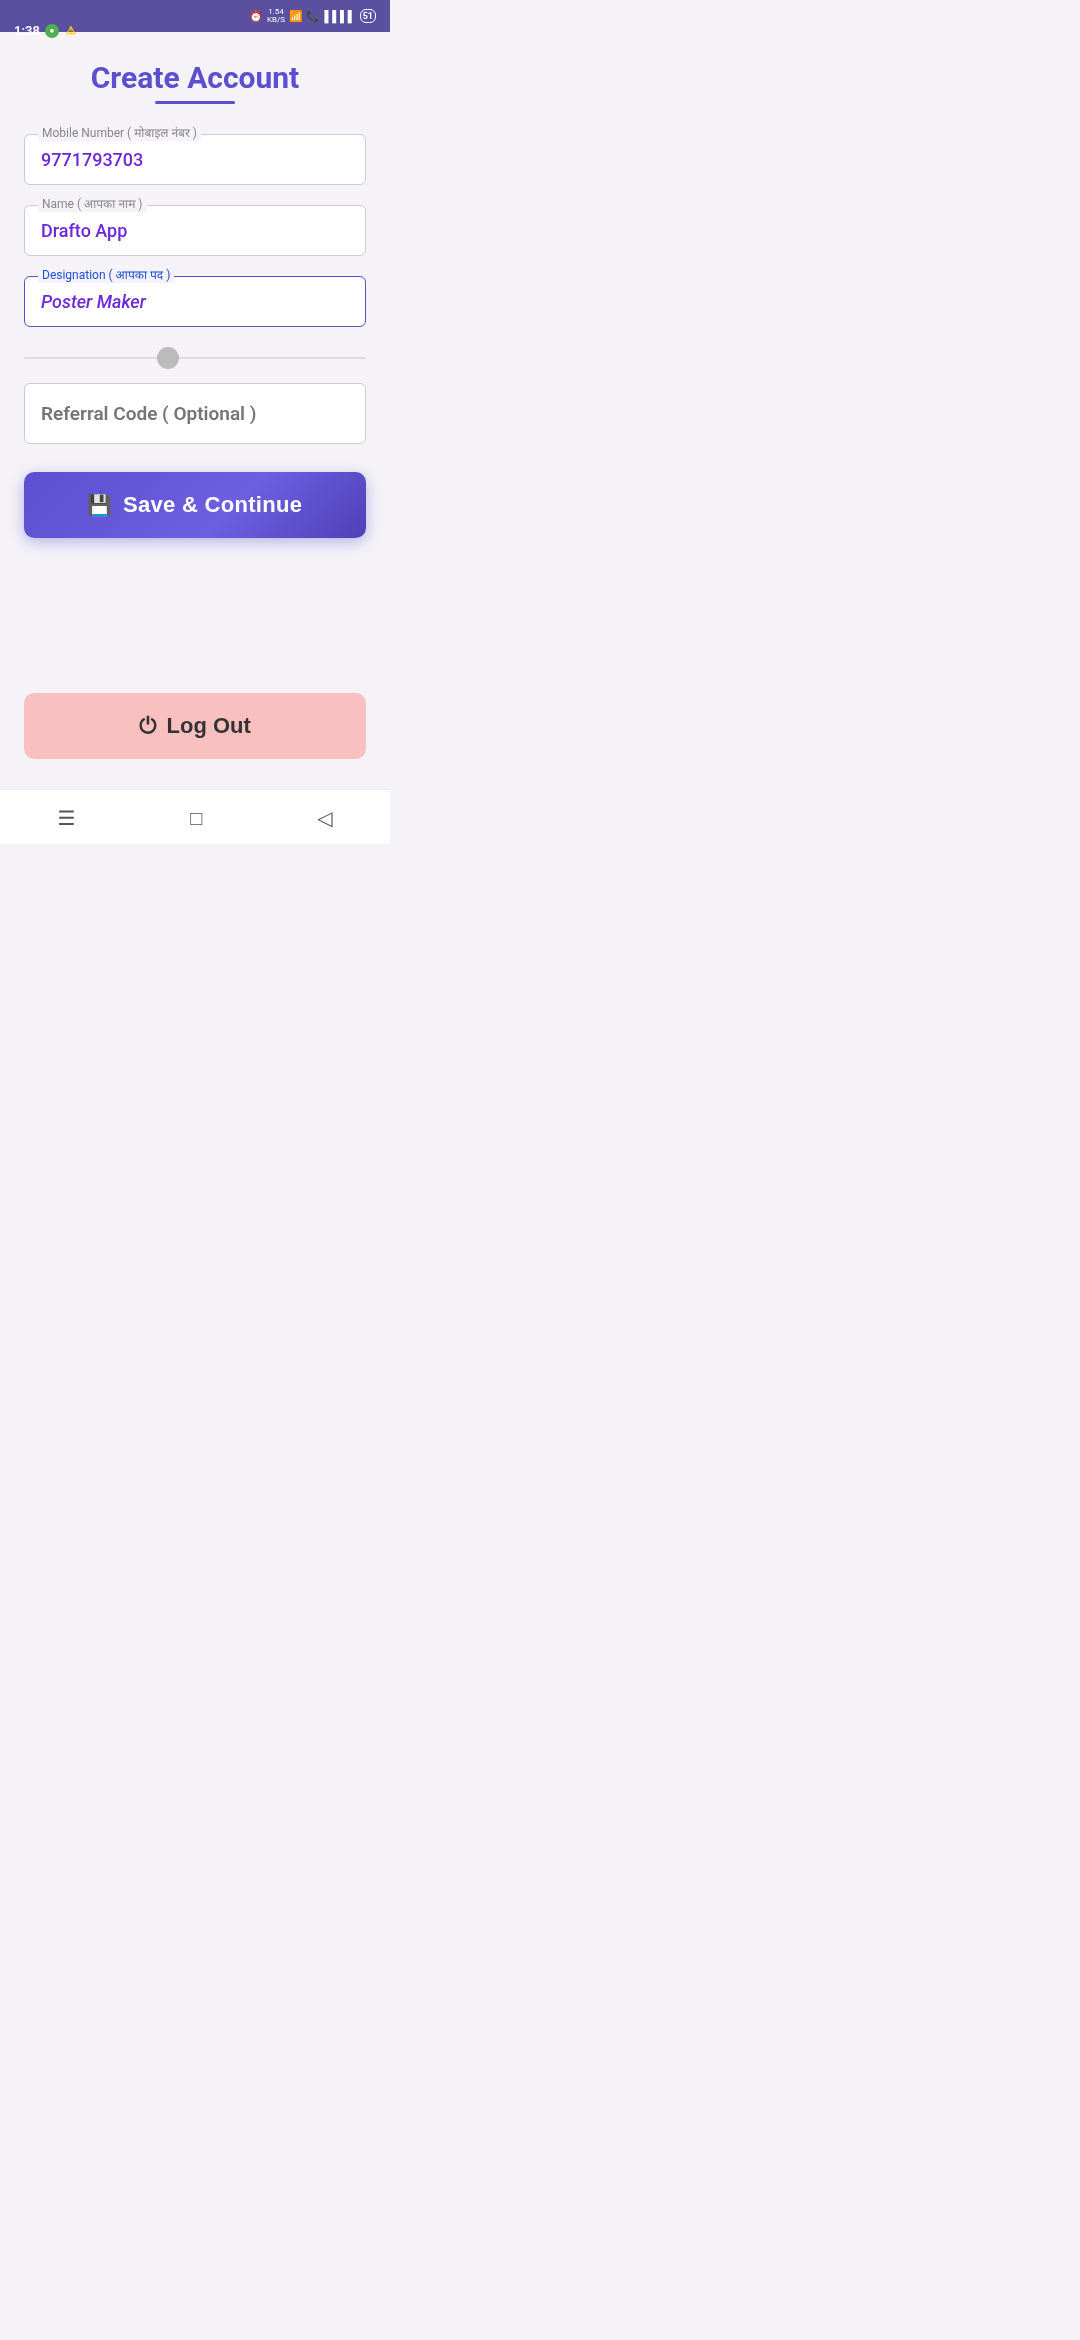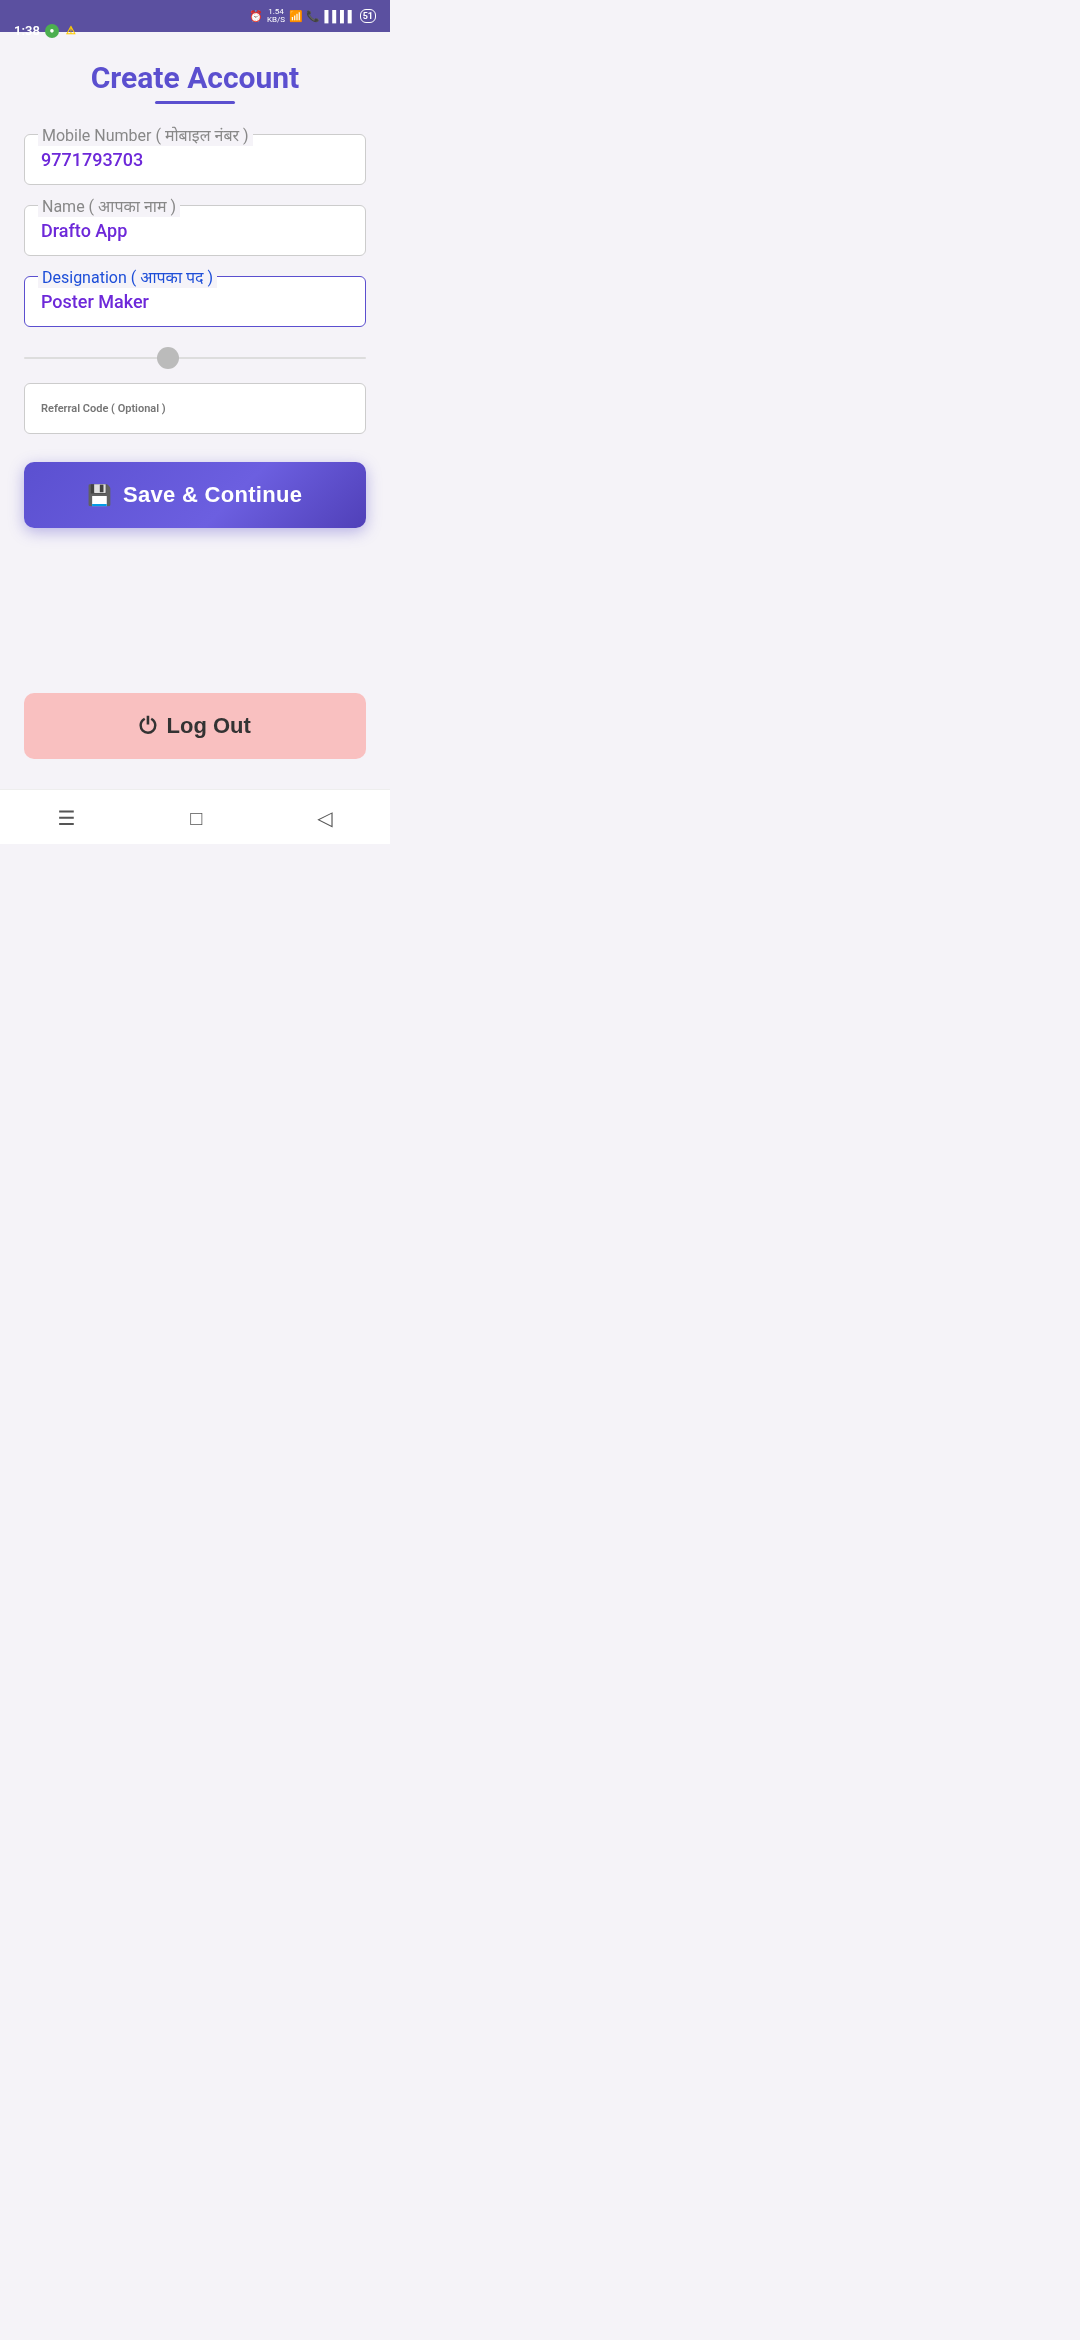--- a/index.html
+++ b/index.html
@@ -111,21 +111,21 @@
       position: relative;
       margin-bottom: 20px;
     }
 
     .field-label {
       position: absolute;
       top: -10px;
       left: 14px;
       background: #f5f3f8;
       padding: 0 4px;
-      font-size: 16px;
+      font-size: 12px;
       color: #888;
       z-index: 1;
     }
 
     .field-label.active {
       color: #1d4ed8;
     }
 
     .field-input {
       width: 100%;
@@ -135,20 +135,21 @@
       font-size: 18px;
       font-weight: 500;
       color: #6d28d9;
       background: white;
       outline: none;
       font-family: inherit;
     }
 
     .field-input.active-border {
       border-color: #5b4fcf;
+      font-style: italic;
     }
 
     
     .slider-container {
       display: flex;
       align-items: center;
       justify-content: center;
       margin: 10px 0 24px 0;
     }
 
@@ -174,21 +175,21 @@
     
     .referral-wrapper {
       margin-bottom: 28px;
     }
 
     .referral-input {
       width: 100%;
       border: 1.5px solid #ccc;
       border-radius: 6px;
       padding: 18px 16px;
-      font-size: 11px;
+      font-size: 19px;
       font-weight: 600;
       color: #222;
       background: white;
       outline: none;
       font-family: inherit;
     }
 
     
     .save-btn {
       width: 100%;

